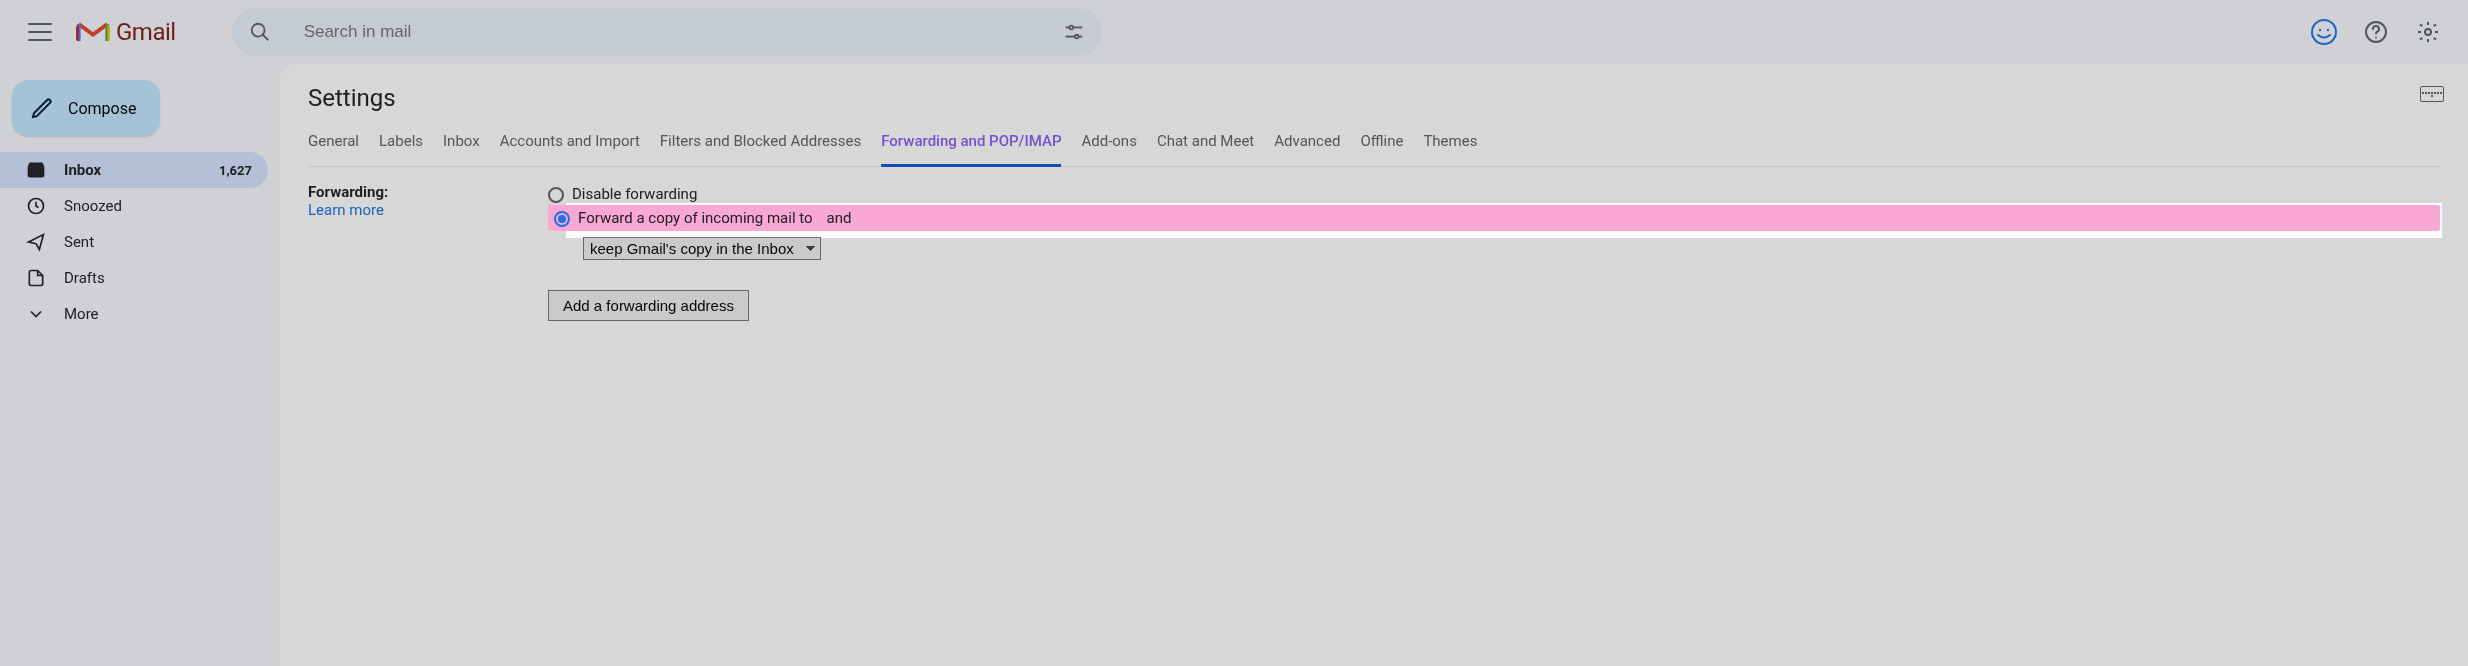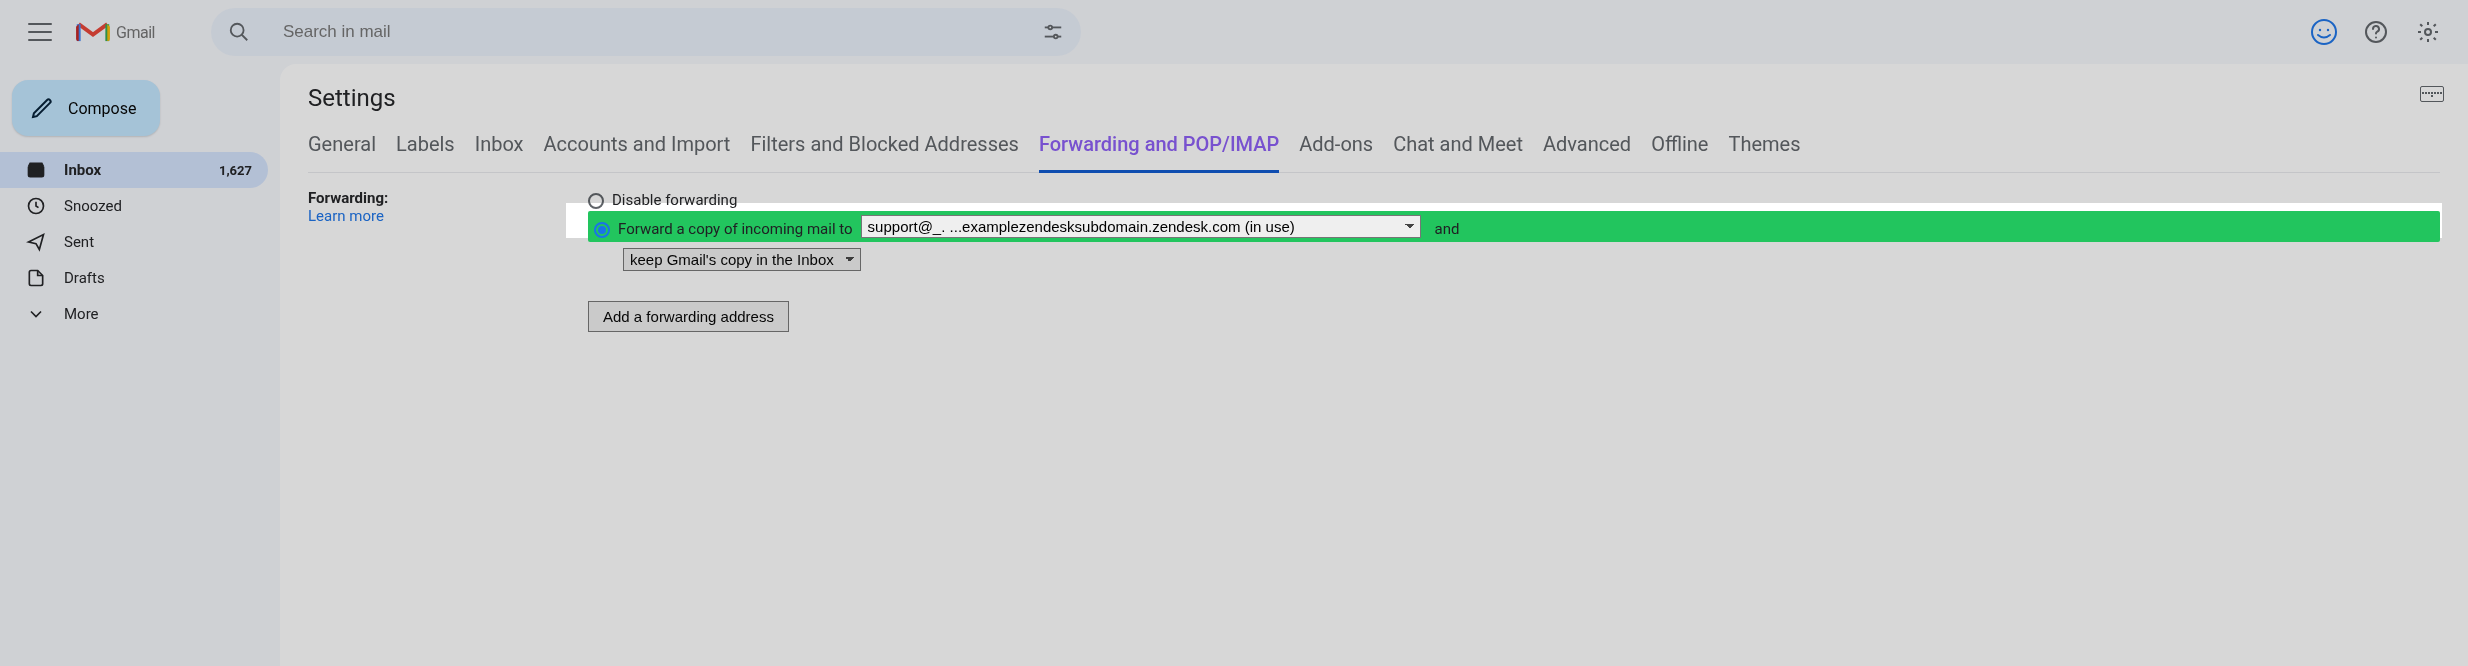--- a/index.html
+++ b/index.html
@@ -43,21 +43,21 @@
   }
   .logo {
     display: flex; align-items: center; gap: 6px;
     margin-left: 4px; margin-right: 48px;
   }
   .logo-mark {
     width: 34px; height: 26px; position: relative;
   }
   .logo-mark svg { display: block; }
   .logo-text {
-    font-size: 16px; color: #737373; letter-spacing: -0.5px;
+    font-size: 24px; color: #7f1d1d; letter-spacing: -0.5px;
   }
   .search-bar {
     flex: 0 0 auto;
     width: 870px;
     height: 48px;
     background: #eaf1fb;
     border-radius: 24px;
     display: flex; align-items: center;
     padding: 0 8px;
     gap: 24px;
@@ -136,43 +136,43 @@
   .kbd-icon i{width:2px;height:2px;background:#5f6368;display:block;}
 
   .tabs {
     display:flex; flex-wrap:wrap; gap: 18px 20px;
     border-bottom:1px solid #e8eaed;
     padding-bottom: 0;
     margin-bottom: 16px;
   }
   .tab {
     padding: 10px 0 14px 0;
-    font-size:20px;
+    font-size:15px;
     color:#5f6368;
     cursor:pointer;
     border-bottom: 3px solid transparent;
     margin-bottom:-1px;
   }
   .tab.active { color:#8b5cf6; border-bottom-color:#0b57d0; font-weight:500;}
 
   .settings-body {
-    display:flex; gap: 60px;
+    display:flex; gap: 20px;
     font-size:15px;
     color:#202124;
   }
   .setting-label { width: 220px; flex-shrink:0; }
   .setting-label strong { font-weight:700; }
   .setting-label a { color:#1a73e8; text-decoration:none; }
   .setting-controls { flex:1; }
   .radio-row {
     display:flex; align-items:flex-end; gap:8px;
     padding: 2px 0;
   }
   .radio-row.highlighted {
-    background:#22c55e;
+    background:#f9a8d4;
     position: relative;
     z-index: 10;
     padding: 4px 6px;
     border-radius: 2px;
   }
   .radio {
     width:16px;height:16px;border:2px solid #5f6368;border-radius:50%;
     display:inline-flex;align-items:center;justify-content:center;
     flex-shrink:0;
   }
@@ -357,23 +357,20 @@
         <a href="#">Learn more</a>
       </div>
       <div class="setting-controls">
         <div class="radio-row">
           <span class="radio"></span>
           <span>Disable forwarding</span>
         </div>
         <div class="radio-row highlighted" id="highlight-row">
           <span class="radio checked"></span>
           <span>Forward a copy of incoming mail to</span>
-          <select class="fake-select addr-select">
-            <option>support@_. ...examplezendesksubdomain.zendesk.com (in use)</option>
-          </select>
           <span class="and-word">and</span>
         </div>
         <div class="radio-row" style="padding-left:24px;">
           <select class="fake-select keep-select">
             <option>keep Gmail's copy in the Inbox</option>
           </select>
         </div>
         <button class="add-addr-btn">Add a forwarding address</button>
       </div>
     </div>

